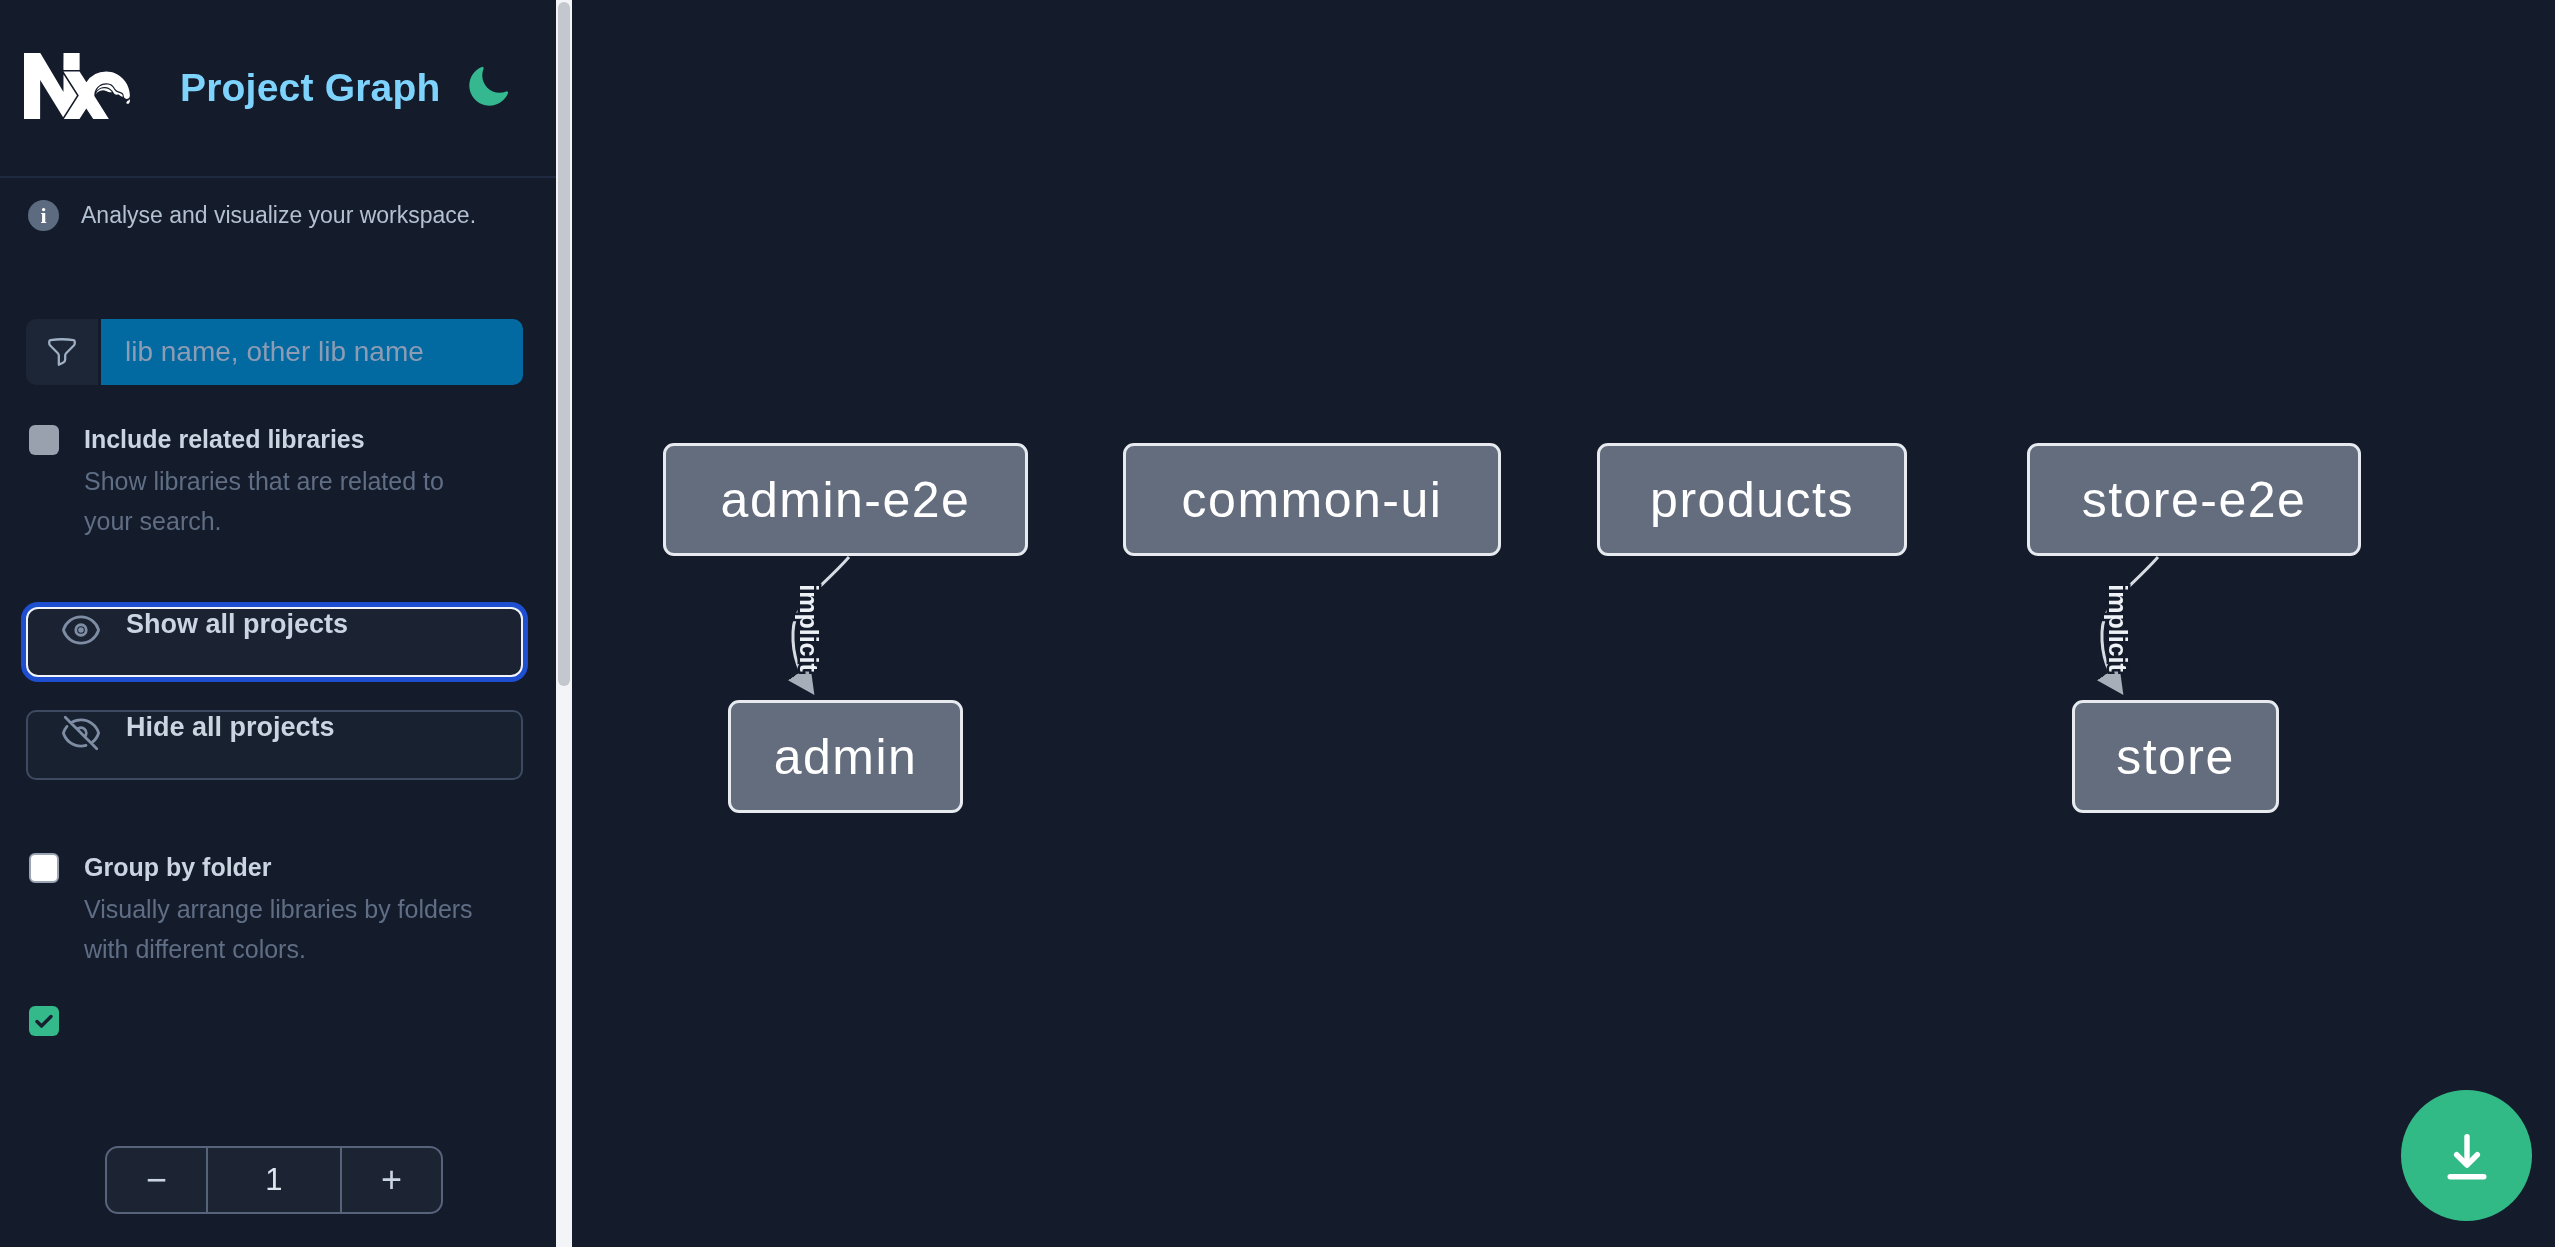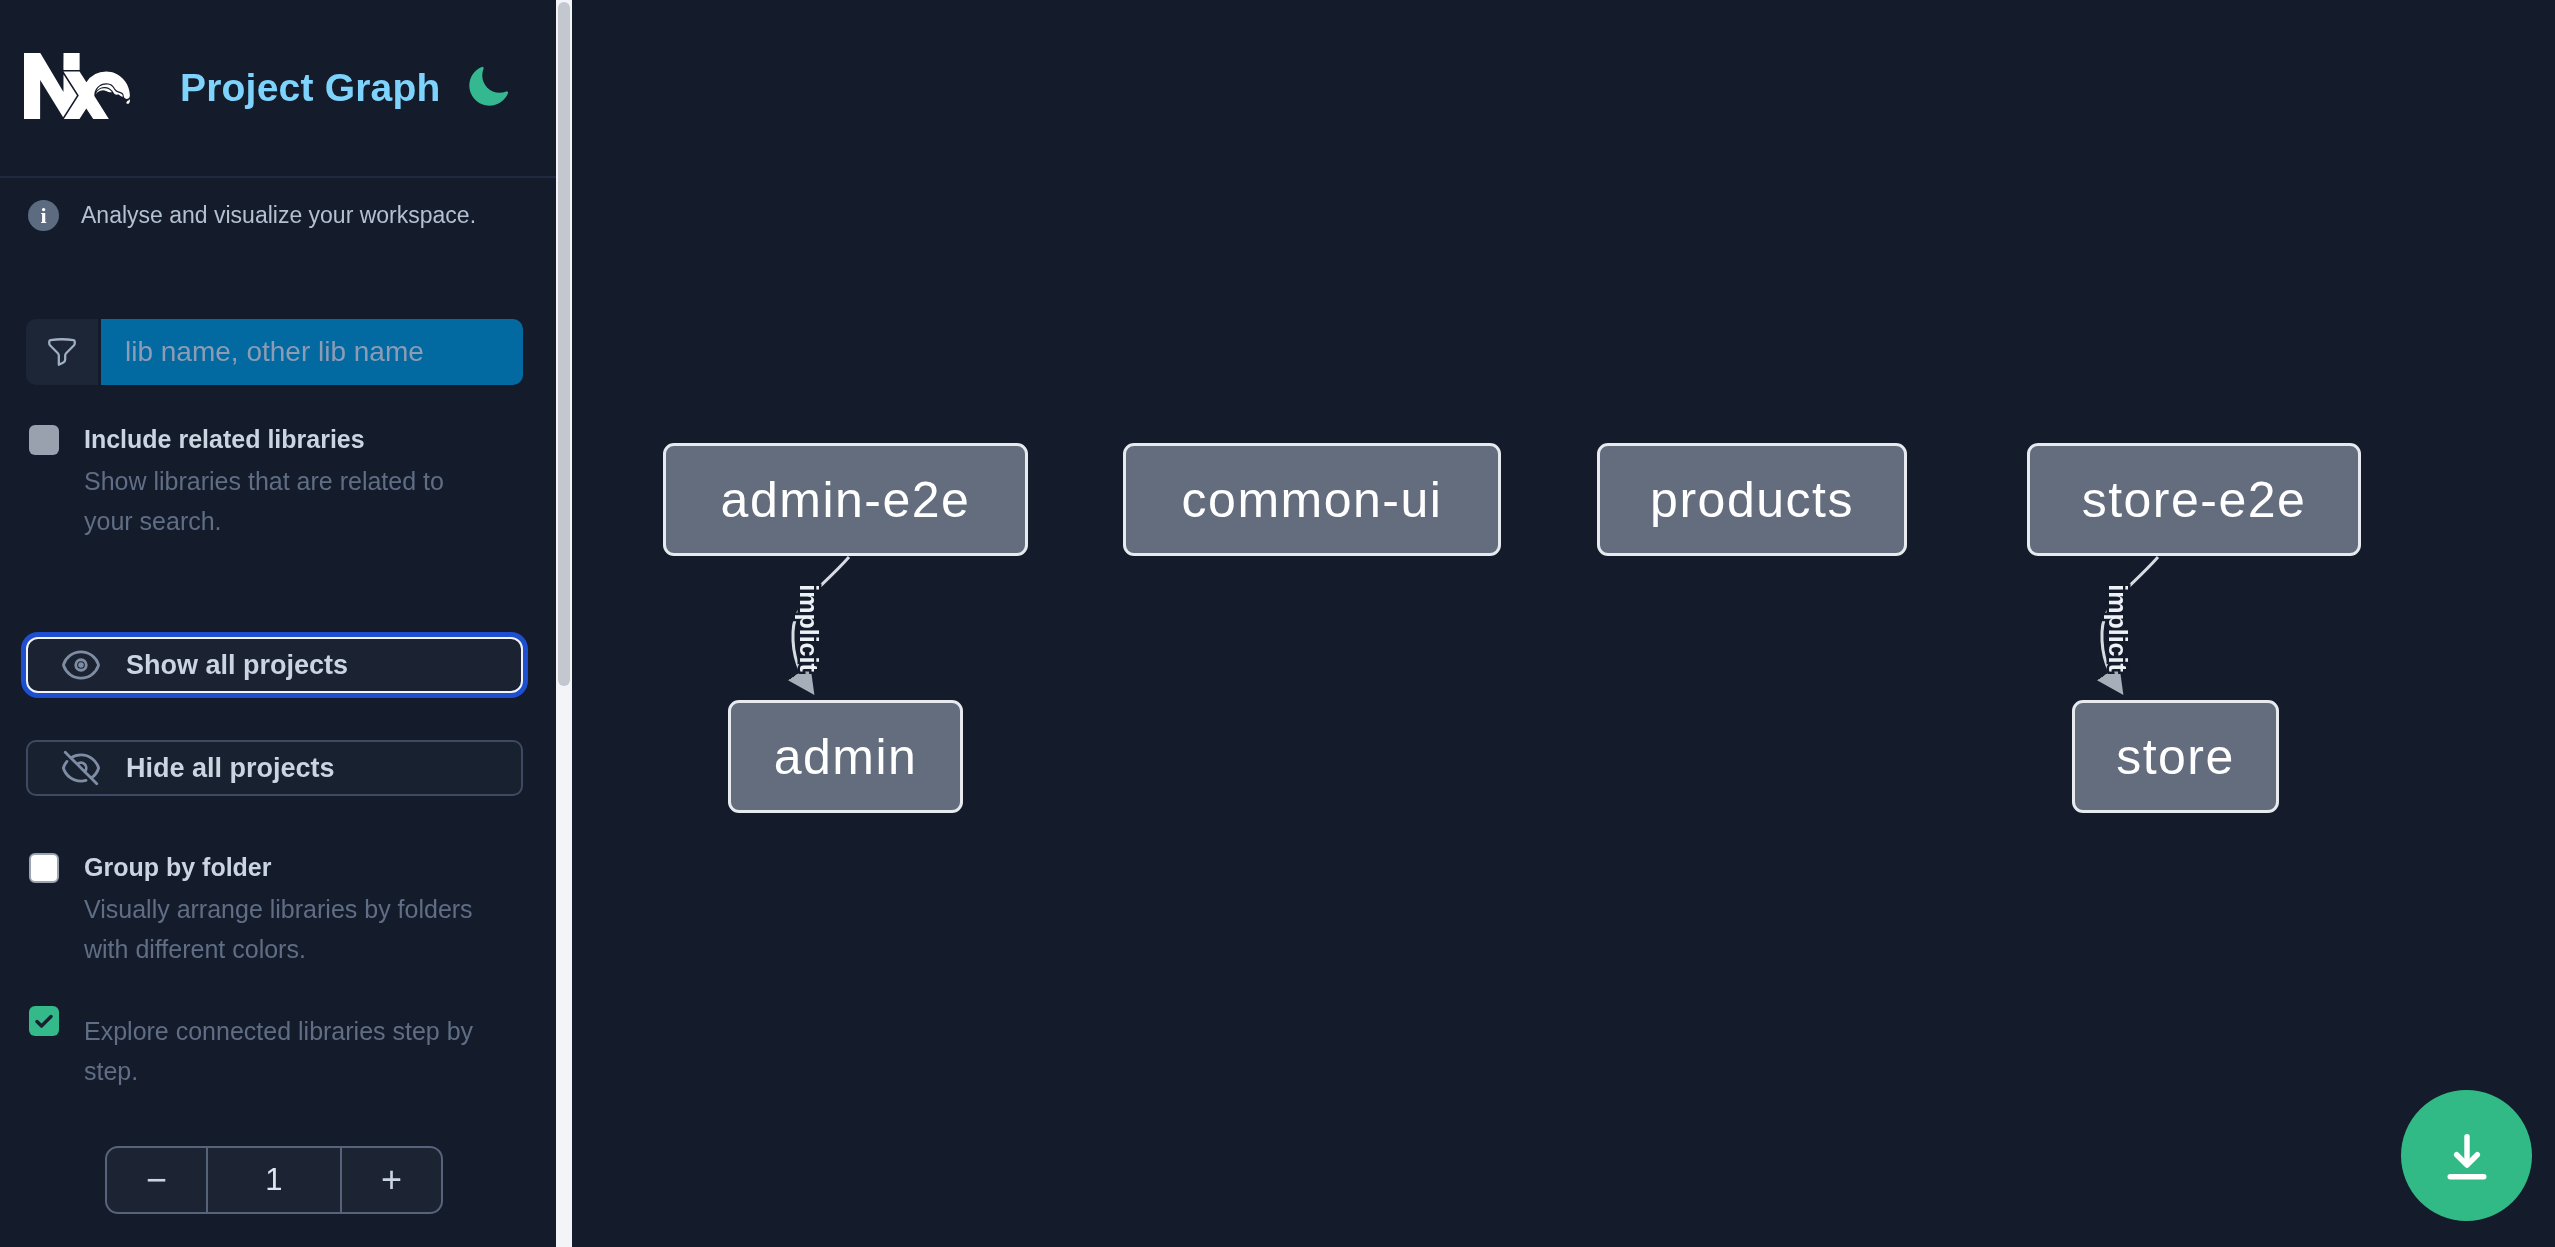--- a/index.html
+++ b/index.html
@@ -67,23 +67,23 @@
   .cbx { width:30px; height:30px; border-radius:6px; flex:0 0 auto; margin-top:1px; cursor:pointer;
          display:flex; align-items:center; justify-content:center; }
   .cbx.gray  { background:#98a1ad; }
   .cbx.white { background:#ffffff; border:2px solid #9aa4b2; }
   .cbx.green { background:#34b98a; }
   .opt-label { color:#cbd5e1; font-size:25px; font-weight:700; line-height:31px; display:block; }
   .opt-desc  { color:#5f6e85; font-size:25px; font-weight:400; line-height:40px; margin-top:6px; }
   .opt-text  { width:425px; }
 
   .sb-btn {
-    position:absolute; left:26px; width:497px; height:56px; display:flex; align-items:center;
+    position:absolute; left:26px; width:497px; height:70px; display:flex; 
     background:#18212f; color:#cbd5e1; font-size:27px; font-weight:600;
-    font-family:"Liberation Sans", sans-serif; cursor:pointer; padding:0 0 0 32px; gap:24px;margin-top:30px;
+    font-family:"Liberation Sans", sans-serif; cursor:pointer; padding:0 0 0 32px; gap:24px;
   }
   .sb-btn .btn-icon { width:42px; height:42px; flex:0 0 auto; }
   .sb-btn.focused {
     background:#1b2333; border:2px solid #f1f5f9; border-radius:12px;
     box-shadow:0 0 0 5px #1e4fd1;
   }
   .sb-btn.plain { border:2px solid #3d4a62; border-radius:10px; }
 
   .stepper {
     position:absolute; left:105px; top:1146px; width:338px; height:68px;
@@ -204,21 +204,20 @@
       </div>
     </div>
 
     <div class="option" style="top:1005px;">
       <div class="cbx green">
         <svg width="24" height="24" viewBox="0 0 24 24" fill="none" stroke="#16202e" stroke-width="3.4" stroke-linecap="round" stroke-linejoin="round">
           <path d="M5 12.5l4.5 4.5L19 7.5"></path>
         </svg>
       </div>
       <div class="opt-text">
-        <div class="opt-desc">Explore connected libraries step by step.</div>
       </div>
     </div>
 
     <div class="stepper">
       <button>−</button>
       <div class="step-value">1</div>
       <button>+</button>
     </div>
   </div>
 

